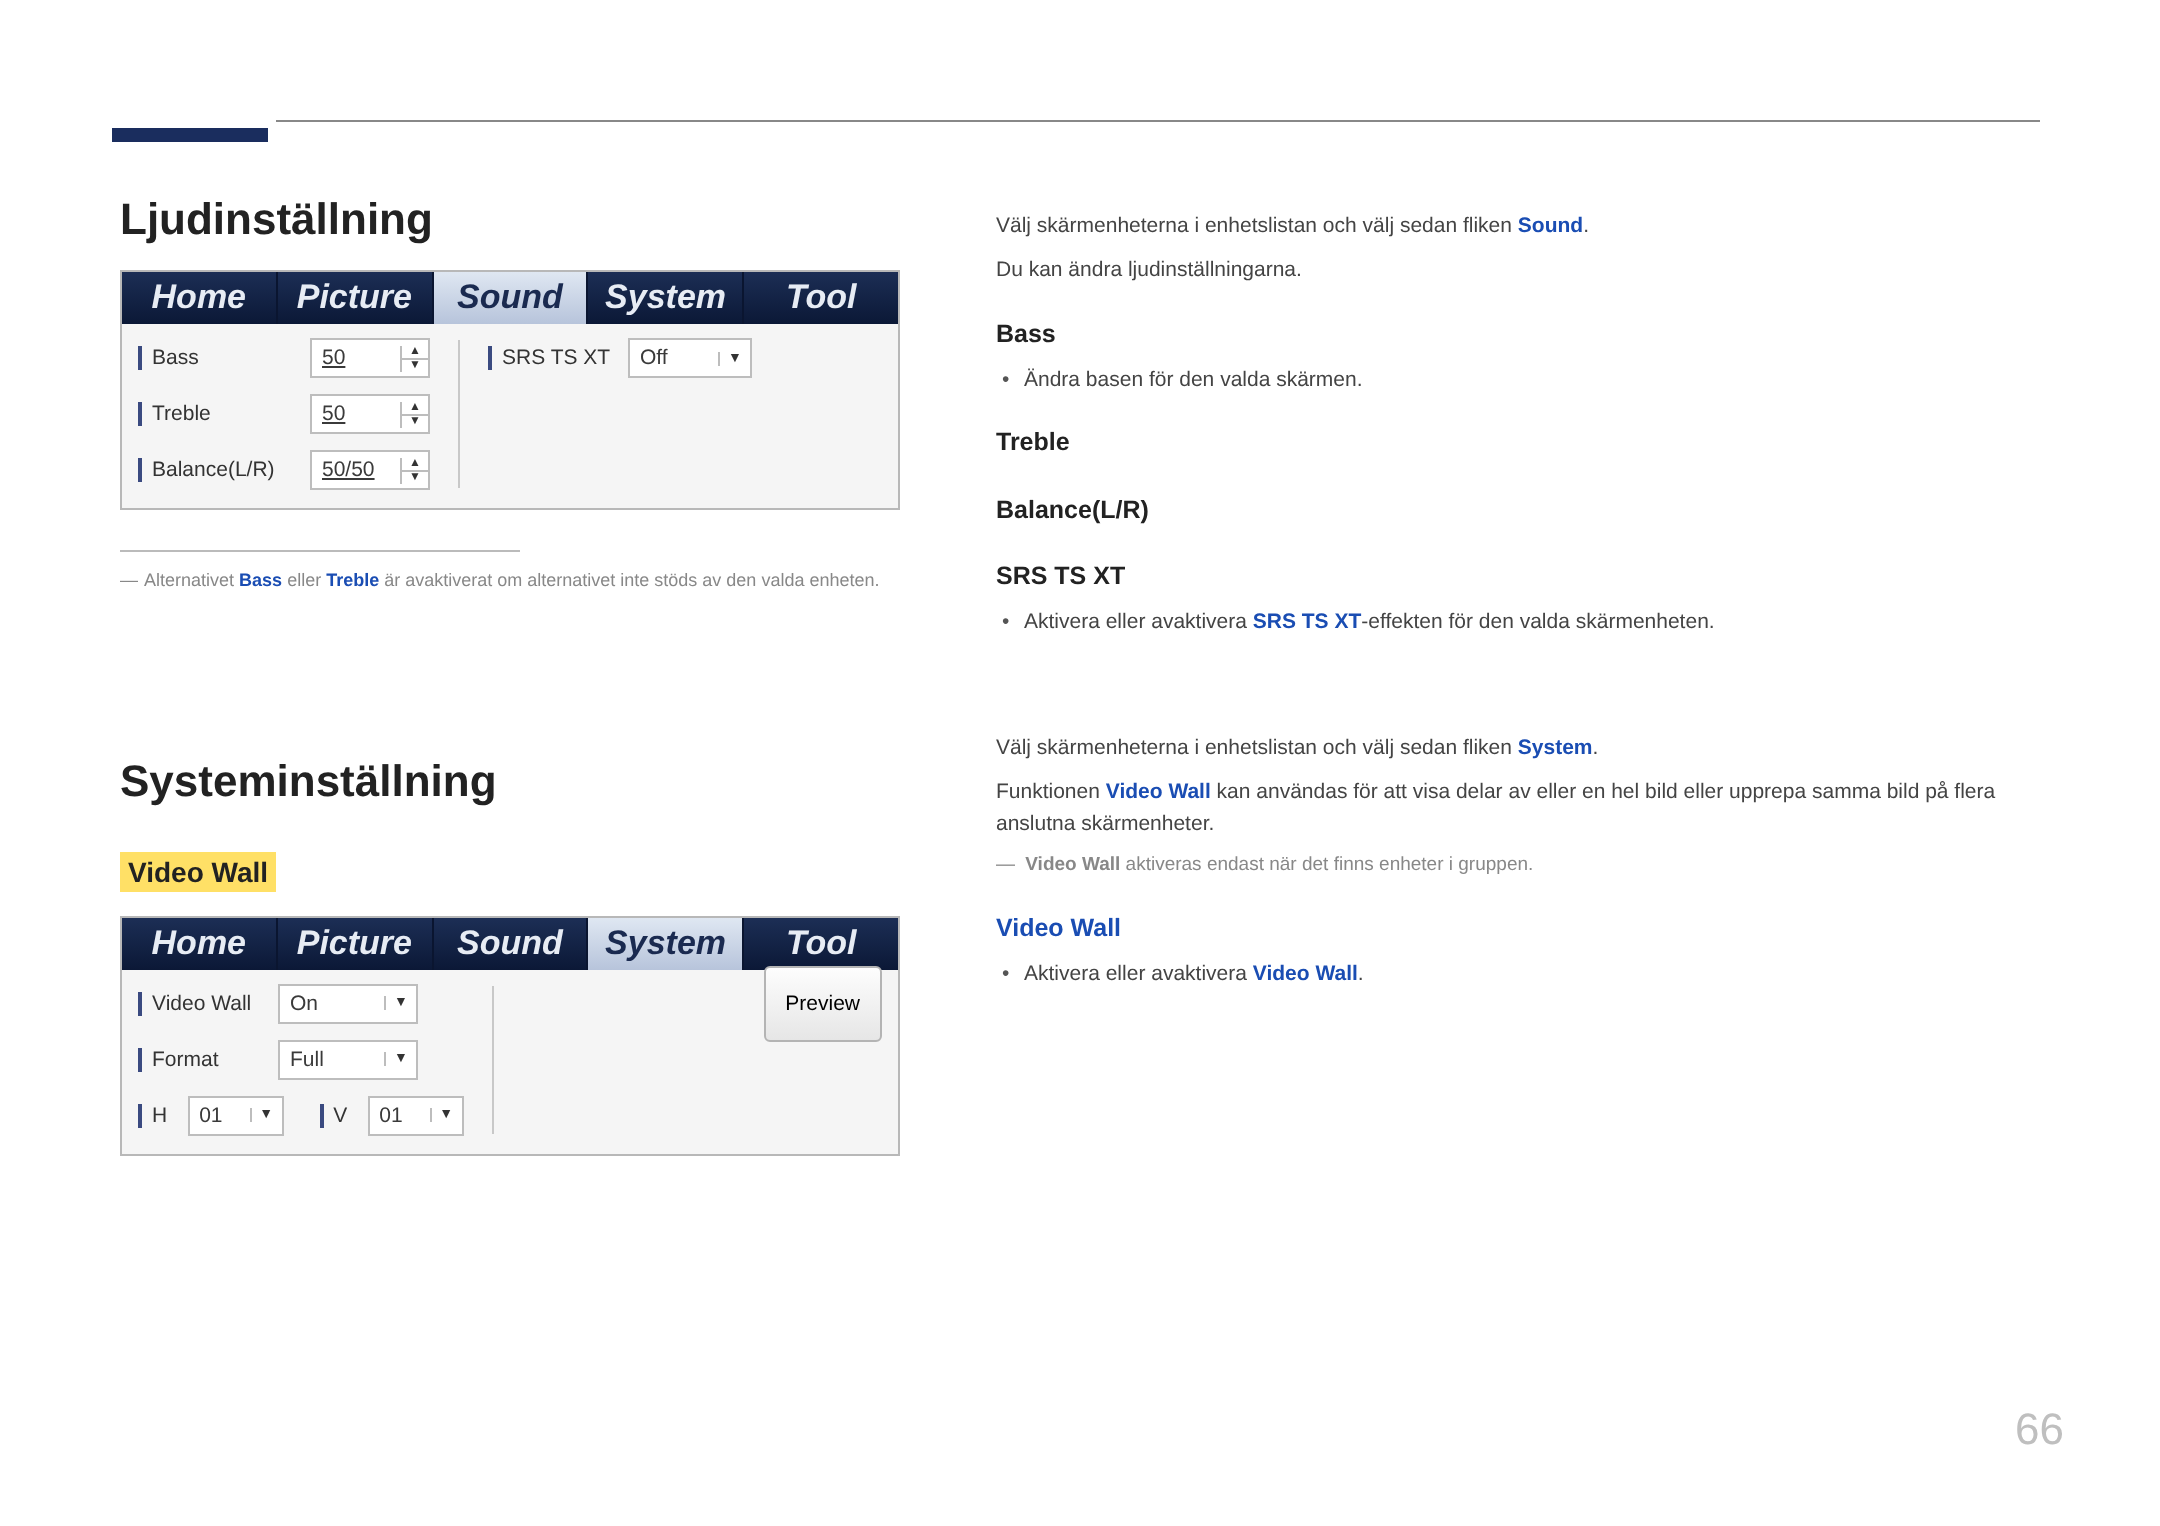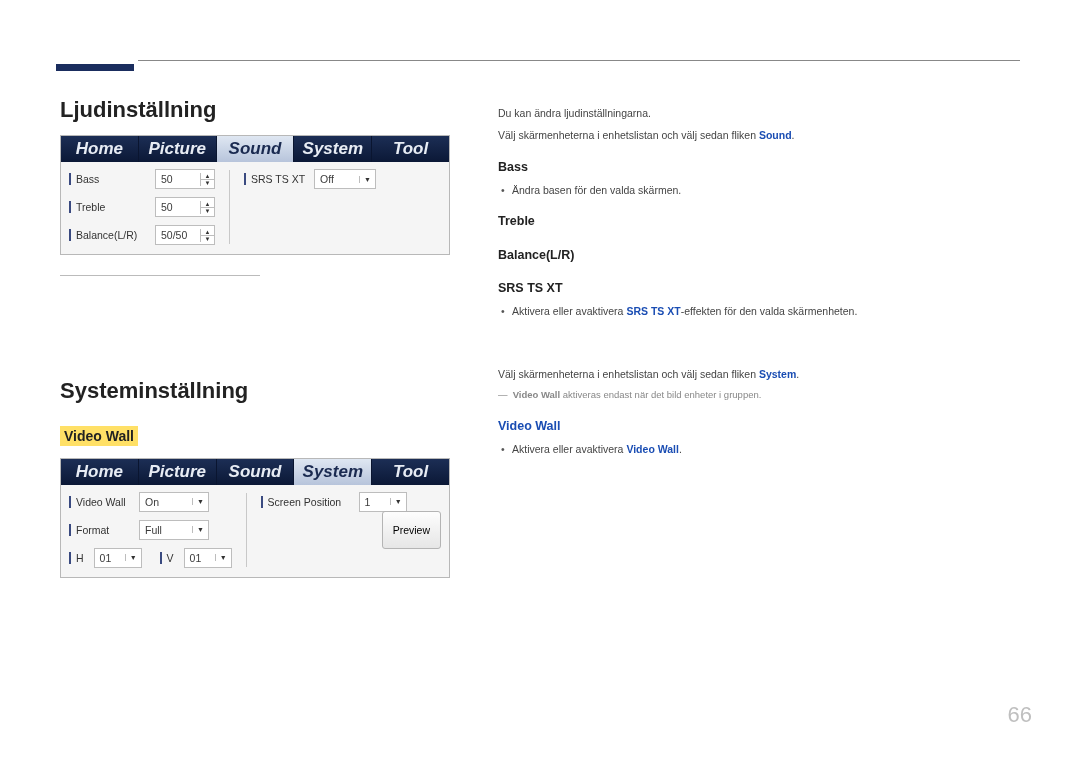--- a/index.html
+++ b/index.html
@@ -87,21 +87,21 @@
   .field-label.short { width: 64px; }
   .field-label.tiny { width: auto; padding-right: 4px; }
   .spin, .dropdown {
     display: flex;
     align-items: center;
     background: #fff;
     border: 1px solid #bdbdbd;
     height: 20px;
     font-size: 10.5px;
   }
-  .spin .val { width: 44px; padding: 0 5px; }
+  .spin .val { width: 44px; padding: 0 5px; text-decoration: underline; }
   .dropdown .val { width: 44px; padding: 0 5px; }
   .dropdown.wide .val { width: 52px; }
   .dropdown.num .val { width: 30px; text-align: left; }
   .arrow-col {
     width: 14px;
     display: flex;
     flex-direction: column;
     border-left: 1px solid #bdbdbd;
   }
   .arrow-half {
@@ -242,27 +242,31 @@
               <div class="dropdown">
                 <span class="val">Off</span>
                 <div class="arrow-single">▼</div>
               </div>
             </div>
           </div>
         </div>
       </div>
 
       <div class="foot-rule"></div>
+      <div class="footnote">
+        <span class="dash">―</span>
+        <span>Alternativet </span><span class="bold-blue">Bass</span><span> eller </span><span class="bold-blue">Treble</span><span> är avaktiverat om alternativet inte stöds av den valda enheten.</span>
+      </div>
     </div>
 
     <div class="right-col" style="padding-top:26px;">
-      <p class="intro-line">Du kan ändra ljudinställningarna.</p>
       <p class="intro-line">
         <span>Välj skärmenheterna i enhetslistan och välj sedan fliken </span><span class="bold-blue">Sound</span><span>.</span>
       </p>
+      <p class="intro-line">Du kan ändra ljudinställningarna.</p>
 
       <h3 class="sub-heading">Bass</h3>
       <ul class="bullets">
           <li>Ändra basen för den valda skärmen.</li>
         </ul>
 
       <h3 class="sub-heading">Treble</h3>
 
       <h3 class="sub-heading">Balance(L/R)</h3>
 
@@ -315,42 +319,38 @@
               <div style="width:6px"></div>
               <div class="field-label tiny">V</div>
               <div class="dropdown num">
                 <span class="val">01</span>
                 <div class="arrow-single">▼</div>
               </div>
             </div>
           </div>
           <div class="divider-v"></div>
           <div class="panel-group" style="flex:1">
-            <div class="row">
-              <div class="field-label" style="width:92px">Screen Position</div>
-              <div class="dropdown num">
-                <span class="val">1</span>
-                <div class="arrow-single">▼</div>
-              </div>
-            </div>
             <div class="row" style="justify-content:flex-end;">
               <button class="btn">Preview</button>
             </div>
           </div>
         </div>
       </div>
     </div>
 
     <div class="right-col" style="padding-top:6px;">
       <p class="intro-line">
         <span>Välj skärmenheterna i enhetslistan och välj sedan fliken </span><span class="bold-blue">System</span><span>.</span>
       </p>
+      <p class="intro-line">
+        <span>Funktionen </span><span class="bold-blue">Video Wall</span><span> kan användas för att visa delar av eller en hel bild eller upprepa samma bild på flera anslutna skärmenheter.</span>
+      </p>
       <p class="note-line">
         <span class="dash">―</span>
-        <span class="bold-dark" style="color:#888">Video Wall</span><span> aktiveras endast när det bild enheter i gruppen.</span>
+        <span class="bold-dark" style="color:#888">Video Wall</span><span> aktiveras endast när det finns enheter i gruppen.</span>
       </p>
 
       <h3 class="sub-heading blue">Video Wall</h3>
       <ul class="bullets">
           <li>
         <span>Aktivera eller avaktivera </span><span class="bold-blue">Video Wall</span><span>.</span>
       </li>
         </ul>
     </div>
   </div>

